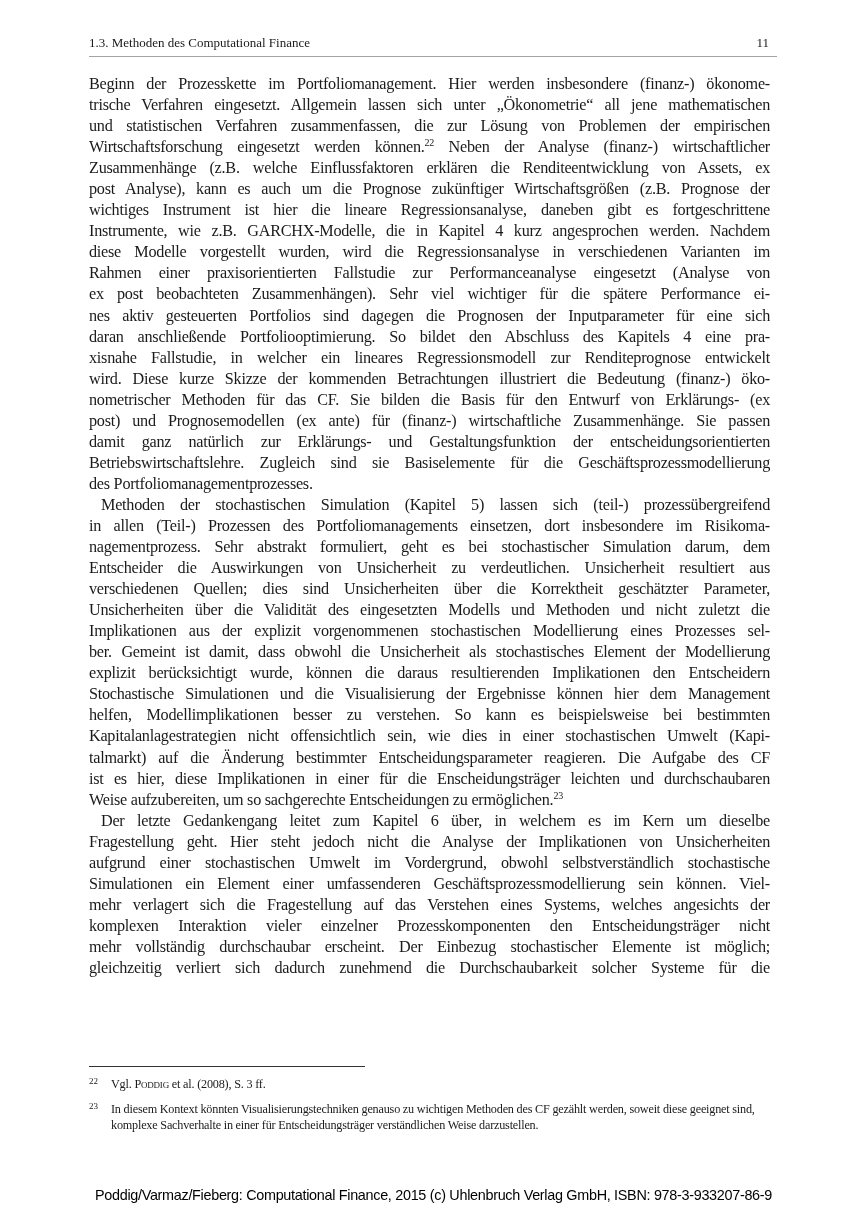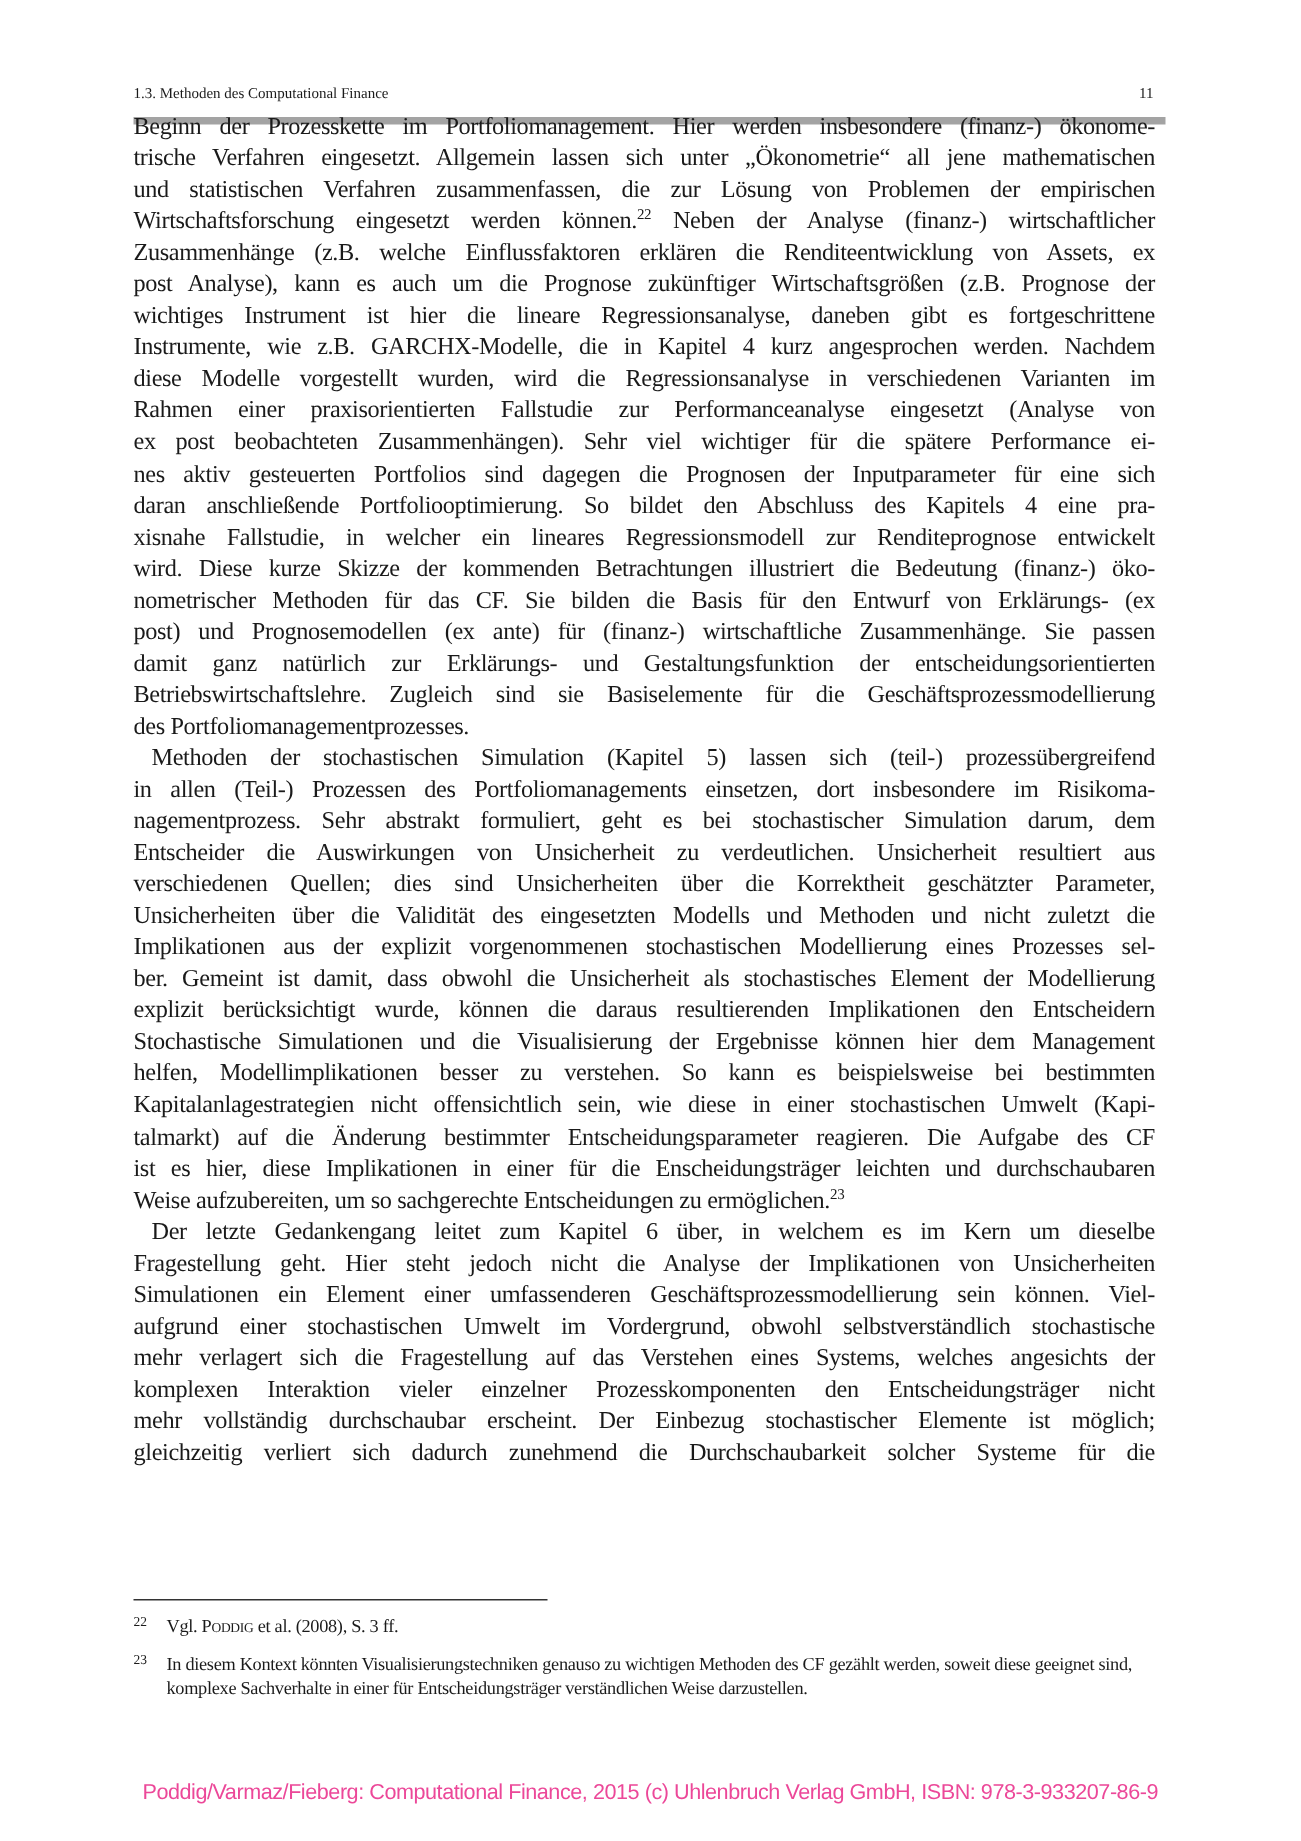--- a/index.html
+++ b/index.html
@@ -1,38 +1,38 @@
 <!DOCTYPE html>
 <html><head>
   <meta charset="utf-8">
   <style>
     html, body { margin: 0; padding: 0; background: #ffffff; }
     body { width: 867px; height: 1227px; position: relative; overflow: hidden;
            font-family: "Liberation Serif", "DejaVu Serif", serif; color: #1a1a1a; }
-    .header { position: absolute; left: 89px; top: 56px; width: 688px; height: 22px;
-              font-size: 10px; border-bottom: 5px solid #a3a3a3; }
+    .header { position: absolute; left: 89px; top: 34px; width: 688px; height: 22px;
+              font-size: 13px; border-bottom: 1px solid #a3a3a3; }
     .header .title { position: absolute; left: 0; top: 1px; white-space: nowrap; }
     .header .pageno { position: absolute; right: 8px; top: 1px; }
     .body { position: absolute; left: 89px; top: 74px; width: 681px; }
     .line { height: 21.06px; line-height: 21.06px; font-size: 16.2px; white-space: nowrap;
             text-align: justify; text-align-last: justify; letter-spacing: -0.25px; }
     .line.last { text-align-last: left; }
     .line.indent { padding-left: 12px; }
     sup { font-size: 10px; line-height: 0; vertical-align: 6px; }
     .fnrule { position: absolute; left: 89px; top: 1066px; width: 276px; height: 0;
               border-top: 1px solid #333; }
     .footnotes { position: absolute; left: 89px; top: 1076px; width: 685px; font-size: 12.2px; }
     .fn { position: relative; padding-left: 22px; line-height: 16px; }
     .fn .num { position: absolute; left: 0; top: -3px; font-size: 9px; }
     .fn + .fn { margin-top: 9px; }
     .fn .text { display: block; letter-spacing: -0.2px; }
     .smallcaps { font-variant: small-caps; }
     .watermark { position: absolute; left: 0; width: 867px; top: 1187px; text-align: center;
                  font-family: "Liberation Sans", "DejaVu Sans", sans-serif; font-size: 14.4px;
-                 color: #ec4899; white-space: nowrap; letter-spacing: -0.3px; }
+                 color: #000000; white-space: nowrap; letter-spacing: -0.3px; }
   </style>
 </head>
 <body>
 
 <div class="header">
   <span class="title">1.3.  Methoden des Computational Finance</span>
   <span class="pageno">11</span>
 </div>
 
 <div class="body" id="body-text">
@@ -60,28 +60,28 @@
     <div class="line"><span>in allen (Teil-) Prozessen des Portfoliomanagements einsetzen, dort insbesondere im Risikoma-</span></div>
     <div class="line"><span>nagementprozess. Sehr abstrakt formuliert, geht es bei stochastischer Simulation darum, dem</span></div>
     <div class="line"><span>Entscheider die Auswirkungen von Unsicherheit zu verdeutlichen. Unsicherheit resultiert aus</span></div>
     <div class="line"><span>verschiedenen Quellen; dies sind Unsicherheiten über die Korrektheit geschätzter Parameter,</span></div>
     <div class="line"><span>Unsicherheiten über die Validität des eingesetzten Modells und Methoden und nicht zuletzt die</span></div>
     <div class="line"><span>Implikationen aus der explizit vorgenommenen stochastischen Modellierung eines Prozesses sel-</span></div>
     <div class="line"><span>ber. Gemeint ist damit, dass obwohl die Unsicherheit als stochastisches Element der Modellierung</span></div>
     <div class="line"><span>explizit berücksichtigt wurde, können die daraus resultierenden Implikationen den Entscheidern</span></div>
     <div class="line"><span>Stochastische Simulationen und die Visualisierung der Ergebnisse können hier dem Management</span></div>
     <div class="line"><span>helfen, Modellimplikationen besser zu verstehen. So kann es beispielsweise bei bestimmten</span></div>
-    <div class="line"><span>Kapitalanlagestrategien nicht offensichtlich sein, wie diese in einer stochastischen Umwelt (Kapi-</span></div>
+    <div class="line"><span>Kapitalanlagestrategien nicht offensichtlich sein, wie dies in einer stochastischen Umwelt (Kapi-</span></div>
     <div class="line"><span>talmarkt) auf die Änderung bestimmter Entscheidungsparameter reagieren. Die Aufgabe des CF</span></div>
     <div class="line"><span>ist es hier, diese Implikationen in einer für die Enscheidungsträger leichten und durchschaubaren</span></div>
     <div class="line last"><span>Weise aufzubereiten, um so sachgerechte Entscheidungen zu ermöglichen.</span><sup>23</sup></div>
     <div class="line indent"><span>Der letzte Gedankengang leitet zum Kapitel 6 über, in welchem es im Kern um dieselbe</span></div>
     <div class="line"><span>Fragestellung geht. Hier steht jedoch nicht die Analyse der Implikationen von Unsicherheiten</span></div>
+    <div class="line"><span>aufgrund einer stochastischen Umwelt im Vordergrund, obwohl selbstverständlich stochastische</span></div>
     <div class="line"><span>Simulationen ein Element einer umfassenderen Geschäftsprozessmodellierung sein können. Viel-</span></div>
-    <div class="line"><span>aufgrund einer stochastischen Umwelt im Vordergrund, obwohl selbstverständlich stochastische</span></div>
     <div class="line"><span>mehr verlagert sich die Fragestellung auf das Verstehen eines Systems, welches angesichts der</span></div>
     <div class="line"><span>komplexen Interaktion vieler einzelner Prozesskomponenten den Entscheidungsträger nicht</span></div>
     <div class="line"><span>mehr vollständig durchschaubar erscheint. Der Einbezug stochastischer Elemente ist möglich;</span></div>
     <div class="line"><span>gleichzeitig verliert sich dadurch zunehmend die Durchschaubarkeit solcher Systeme für die</span></div>
   </div>
 
 <div class="fnrule"></div>
 
 <div class="footnotes">
   <div class="fn">

